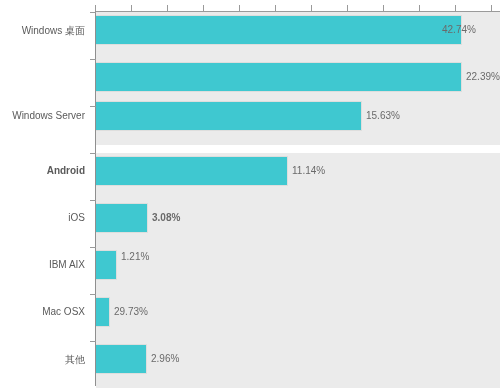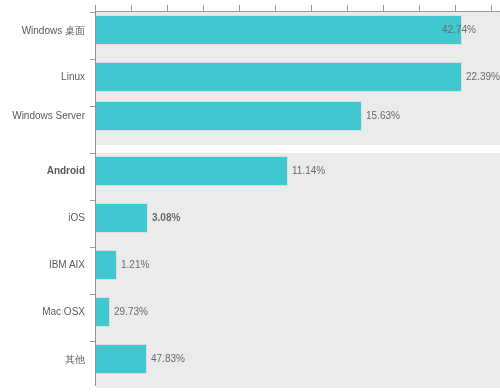--- a/index.html
+++ b/index.html
@@ -108,21 +108,20 @@
 
   <div class="rows">
       <div class="row" style="top: 12px; height: 47px;">
         <div class="row-band" style="background: rgb(235, 235, 235);"></div>
         <div class="row-label" style="top: 11.5px; color: rgb(90, 90, 90);">Windows 桌面</div>
         <div class="bar" title="Windows 桌面 42.74%" style="width: 366px; height: 30px; top: 3px; background: rgb(63, 200, 208);"></div>
         <div class="bar-value" style="left: 442px; top: 12px; color: rgb(106, 106, 106);">42.74%</div>
       </div>
       <div class="row" style="top: 59px; height: 47px;">
         <div class="row-band" style="background: rgb(235, 235, 235);"></div>
-        <div class="row-label" style="top: 11.5px; color: rgb(90, 90, 90);">Linux</div>
         <div class="bar" title="Linux 22.39%" style="width: 366px; height: 30px; top: 3px; background: rgb(63, 200, 208);"></div>
         <div class="bar-value" style="left: 466px; top: 12px; color: rgb(106, 106, 106);">22.39%</div>
       </div>
       <div class="row" style="top: 98px; height: 47px; padding-left: 36px;">
         <div class="row-band" style="background: rgb(235, 235, 235);"></div>
         <div class="row-label" style="top: 11.5px; color: rgb(90, 90, 90);">Windows Server</div>
         <div class="bar" title="Windows Server 15.63%" style="width: 266px; height: 30px; top: 3px; background: rgb(63, 200, 208);"></div>
         <div class="bar-value" style="left: 366px; top: 12px; color: rgb(106, 106, 106);">15.63%</div>
       </div>
       <div class="row" style="top: 153px; height: 47px;">
@@ -134,33 +133,33 @@
       <div class="row" style="top: 200px; height: 47px;">
         <div class="row-band" style="background: rgb(235, 235, 235);"></div>
         <div class="row-label" style="top: 11.5px; color: rgb(90, 90, 90);">iOS</div>
         <div class="bar" title="iOS 3.08%" style="width: 52px; height: 30px; top: 3px; background: rgb(63, 200, 208);"></div>
         <div class="bar-value" style="left: 152px; top: 12px; color: rgb(106, 106, 106); font-weight: bold;">3.08%</div>
       </div>
       <div class="row" style="top: 247px; height: 47px;">
         <div class="row-band" style="background: rgb(235, 235, 235);"></div>
         <div class="row-label" style="top: 11.5px; color: rgb(90, 90, 90);">IBM AIX</div>
         <div class="bar" title="IBM AIX 1.21%" style="width: 21px; height: 30px; top: 3px; background: rgb(63, 200, 208);"></div>
-        <div class="bar-value" style="left: 121px; top: 12px; color: rgb(106, 106, 106);">1.21%</div>
+        <div class="bar-value" style="left: 121px; top: 4px; color: rgb(106, 106, 106);">1.21%</div>
       </div>
       <div class="row" style="top: 294px; height: 47px;">
         <div class="row-band" style="background: rgb(235, 235, 235);"></div>
         <div class="row-label" style="top: 11.5px; color: rgb(90, 90, 90);">Mac OSX</div>
         <div class="bar" title="Mac OSX 0.85%" style="width: 14px; height: 30px; top: 3px; background: rgb(63, 200, 208);"></div>
         <div class="bar-value" style="left: 114px; top: 12px; color: rgb(106, 106, 106);">29.73%</div>
       </div>
       <div class="row" style="top: 341px; height: 47px;">
         <div class="row-band" style="background: rgb(235, 235, 235);"></div>
         <div class="row-label" style="top: 11.5px; color: rgb(90, 90, 90);">其他</div>
         <div class="bar" title="其他 2.96%" style="width: 51px; height: 30px; top: 3px; background: rgb(63, 200, 208);"></div>
-        <div class="bar-value" style="left: 151px; top: 12px; color: rgb(106, 106, 106);">47.83%</div>
+        <div class="bar-value" style="left: 151px; top: 12px; color: rgb(106, 106, 106);">2.96%</div>
       </div>
     </div>
 
 <div class="x-tick" style="left: 95px;"></div>
     <div class="x-tick" style="left: 131px;"></div>
     <div class="x-tick" style="left: 167px;"></div>
     <div class="x-tick" style="left: 203px;"></div>
     <div class="x-tick" style="left: 239px;"></div>
     <div class="x-tick" style="left: 275px;"></div>
     <div class="x-tick" style="left: 311px;"></div>

